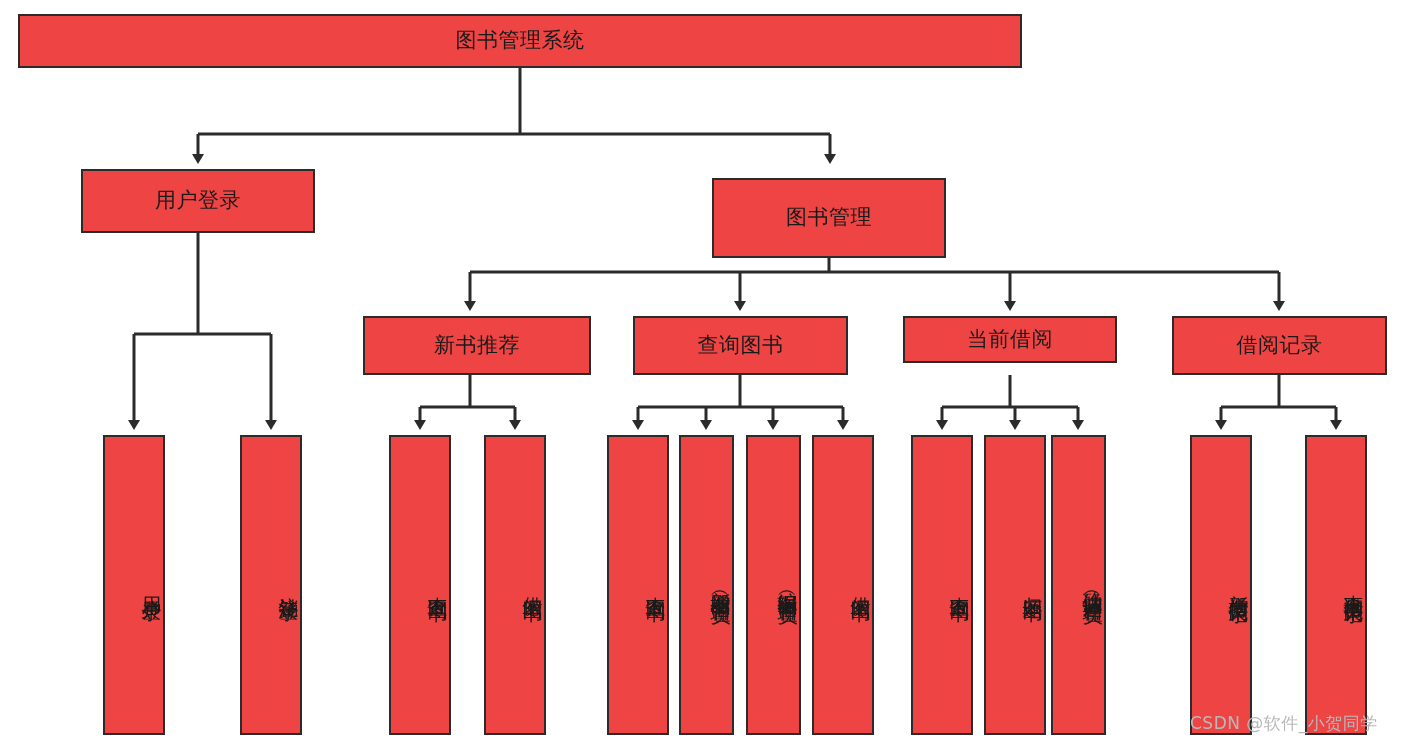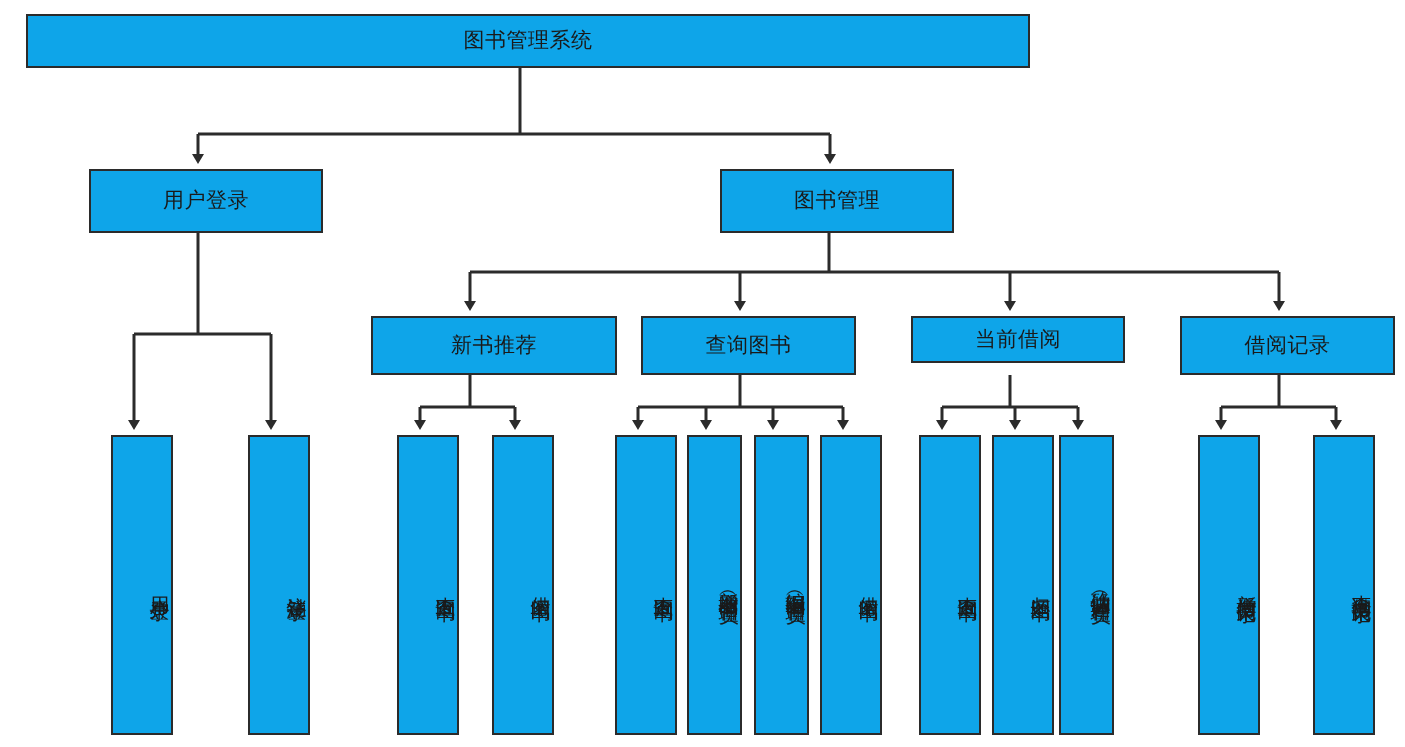--- a/index.html
+++ b/index.html
@@ -19,28 +19,27 @@
     position: absolute;
     left: 0;
     top: 0;
     width: 1405px;
     height: 747px;
     pointer-events: none;
   }
   .node {
     position: absolute;
     box-sizing: border-box;
-    background: #0ea5e9;
+    background: #ef4444;
     border: 2.5px solid #2b2b2b;
     display: flex;
     align-items: center;
     justify-content: center;
     text-align: center;
     color: #1a1a1a;
-    margin-left: 8px;
   }
   .node-h {
     font-size: 21px;
     line-height: 1.2;
     letter-spacing: 0.5px;
   }
   .node-v {
     writing-mode: vertical-rl;
     text-orientation: upright;
     font-size: 20px;
@@ -120,25 +119,25 @@
     </g>
   </svg>
 
   <div class="node node-h" style="left:18px; top:14px; width:1004px; height:54px;">
     <span>图书管理系统</span>
   </div>
 
   <div class="node node-h" style="left:81px; top:169px; width:234px; height:64px;">
     <span>用户登录</span>
   </div>
-  <div class="node node-h" style="left:712px; top:169px; width:234px; height:64px;">
+  <div class="node node-h" style="left:712px; top:178px; width:234px; height:80px;">
     <span>图书管理</span>
   </div>
 
-  <div class="node node-h" style="left:363px; top:316px; width:246px; height:59px;">
+  <div class="node node-h" style="left:363px; top:316px; width:228px; height:59px;">
     <span>新书推荐</span>
   </div>
   <div class="node node-h" style="left:633px; top:316px; width:215px; height:59px;">
     <span>查询图书</span>
   </div>
   <div class="node node-h" style="left:903px; top:316px; width:214px; height:47px;">
     <span>当前借阅</span>
   </div>
   <div class="node node-h" style="left:1172px; top:316px; width:215px; height:59px;">
     <span>借阅记录</span>
@@ -181,14 +180,15 @@
     <span class="vlabel">确认归还（管理员）</span>
   </div>
 
   <div class="node node-v" style="left:1190px; top:435px; width:62px; height:300px;">
     <span class="vlabel">新增借阅记录</span>
   </div>
   <div class="node node-v" style="left:1305px; top:435px; width:62px; height:300px;">
     <span class="vlabel">查询借阅记录</span>
   </div>
 
+  <div class="watermark">CSDN @软件_小贺同学</div>
 
 </div>
 
 </body></html>

